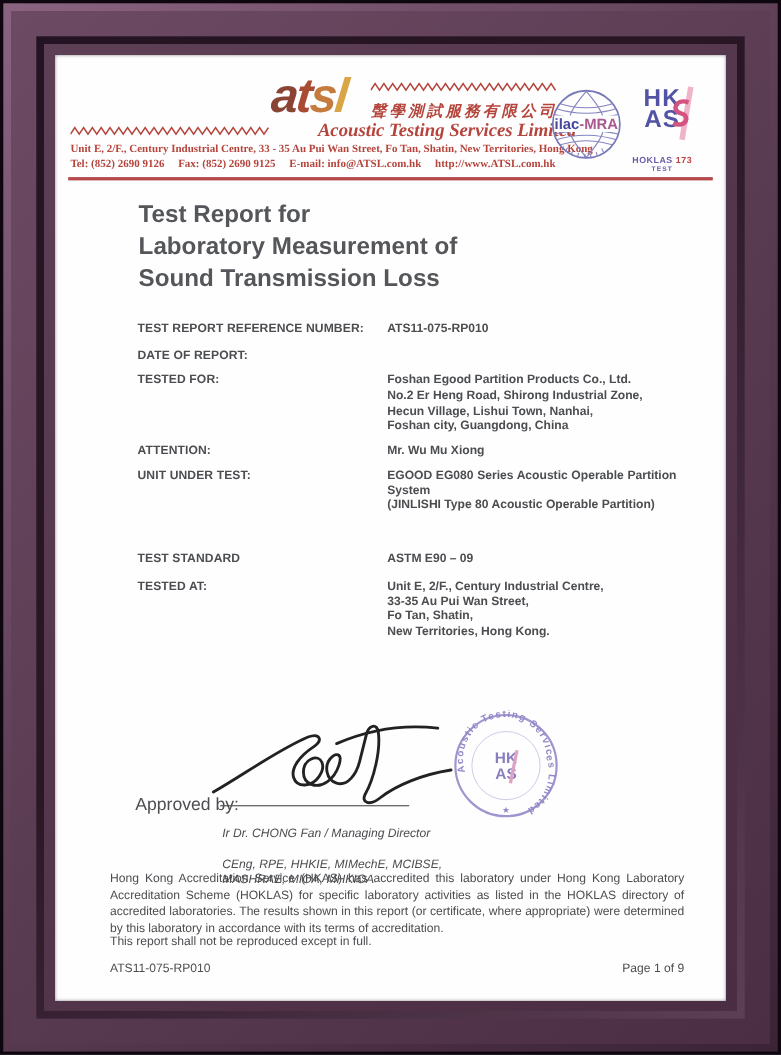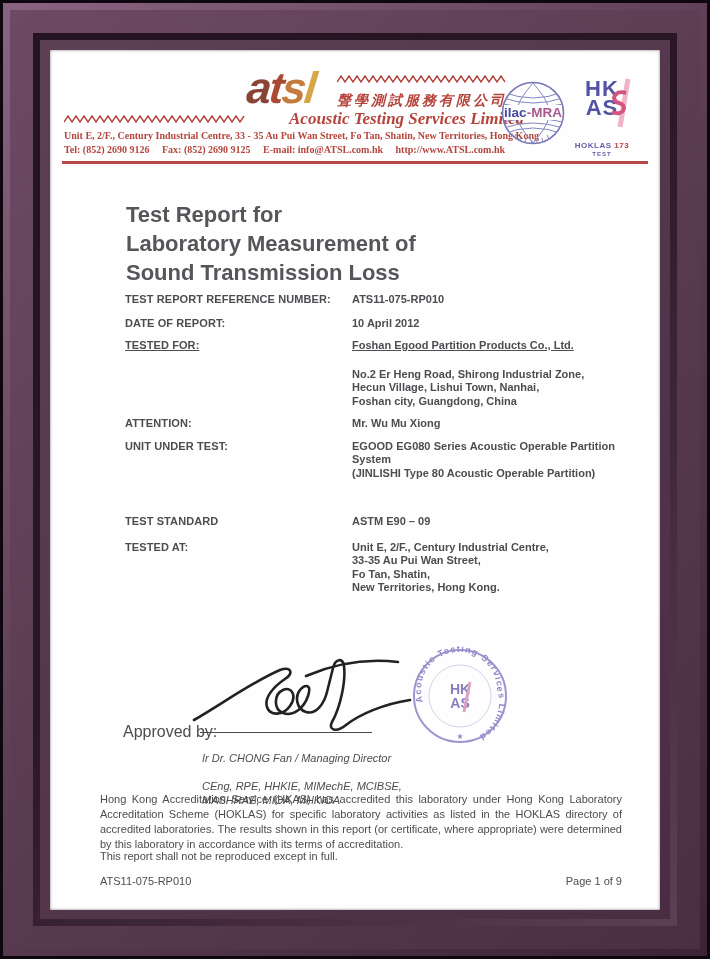--- a/index.html
+++ b/index.html
@@ -35,31 +35,31 @@
   .hkas-letters { font-size:22px; font-weight:900; color:#5353a5; line-height:19px;
                   letter-spacing:1px; position:relative; }
   .hkas-pink { position:absolute; left:24px; top:-2px; pointer-events:none; }
   .hoklas { position:absolute; left:519px; top:91px; width:66px; text-align:center;
             font-size:8px; font-weight:bold; color:#6a5aaa; letter-spacing:.5px; }
   .hoklas .num { color:#c04040; }
   .hoklas-test { position:absolute; left:519px; top:101px; width:66px; text-align:center;
                  font-size:6px; font-weight:bold; color:#6a5aaa; letter-spacing:1px; }
 
   
-  .title { position:absolute; left:76px; top:150px; font-size:22px; font-weight:bold;
+  .title { position:absolute; left:76px; top:130px; font-size:22px; font-weight:bold;
            color:#54565a; line-height:29px; }
 
   
   .fields { position:absolute; left:75px; top:243px; width:490px; color:#4b4d50; }
   .frow { display:flex; }
   .flabel { width:227px; flex:none; font-size:11px; font-weight:bold; line-height:13px;
             letter-spacing:.1px; }
   .fvalue { flex:1; font-size:11px; font-weight:bold; line-height:13.5px;
             white-space:pre-line; text-align:justify; }
-  .mb10{margin-bottom:10px;} .mb9{margin-bottom:9px;} .mb13{margin-bottom:15px;text-decoration:underline;}
+  .mb10{margin-bottom:10px;} .mb9{margin-bottom:9px;} .mb13{margin-bottom:2px;}
   .mb35{margin-bottom:35px;} .mb12{margin-bottom:12px;}
 
   
   .approved { position:absolute; left:73px; top:673px; font-size:16px; color:#4b4d50; }
   .sig-line { position:absolute; left:150px; top:682px; width:172px; border-top:1.5px solid #4a4a4a; }
   .sig-svg { position:absolute; left:138px; top:592px; }
   .sig-name { position:absolute; left:152px; top:687px; font-size:11px; color:#4b4d50;
               line-height:14px; white-space:pre-line;font-style:italic; }
   .stamp { position:absolute; left:360px; top:596px; opacity:.88; }
 
@@ -139,21 +139,20 @@
       <div>Sound Transmission Loss</div>
     </div>
 
     <div class="fields">
       <div class="frow mb10">
         <div class="flabel">TEST REPORT REFERENCE NUMBER:</div>
         <div class="fvalue">ATS11-075-RP010</div>
       </div>
       <div class="frow mb9">
         <div class="flabel">DATE OF REPORT:</div>
-        <div class="fvalue">10 April 2012</div>
       </div>
       <div class="frow mb13">
         <div class="flabel">TESTED FOR:</div>
         <div class="fvalue">Foshan Egood Partition Products Co., Ltd.</div>
       </div>
       <div class="frow mb9">
         <div class="flabel"></div>
         <div class="fvalue">No.2 Er Heng Road, Shirong Industrial Zone,
 Hecun Village, Lishui Town, Nanhai,
 Foshan city, Guangdong, China</div>

